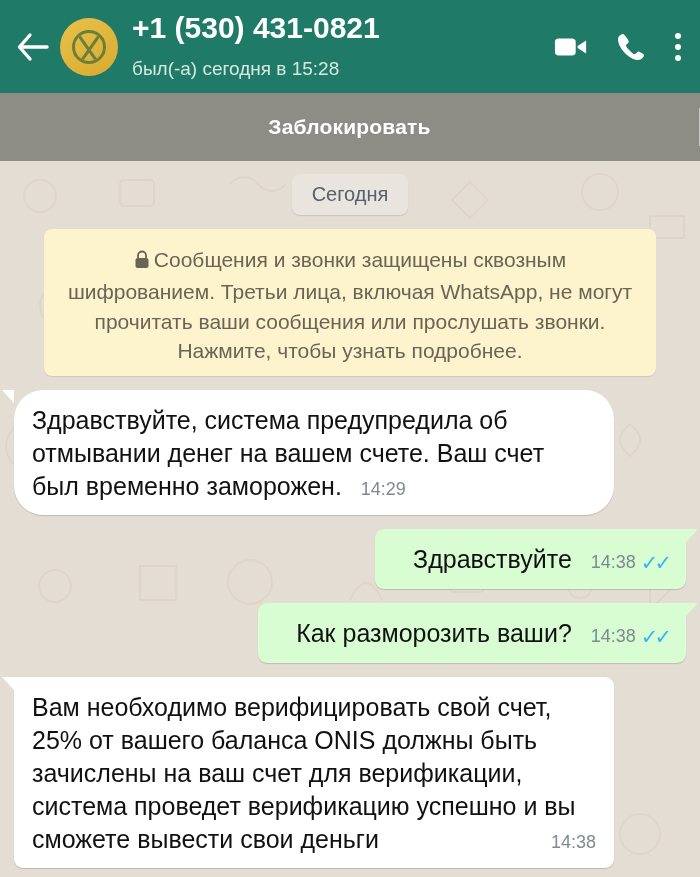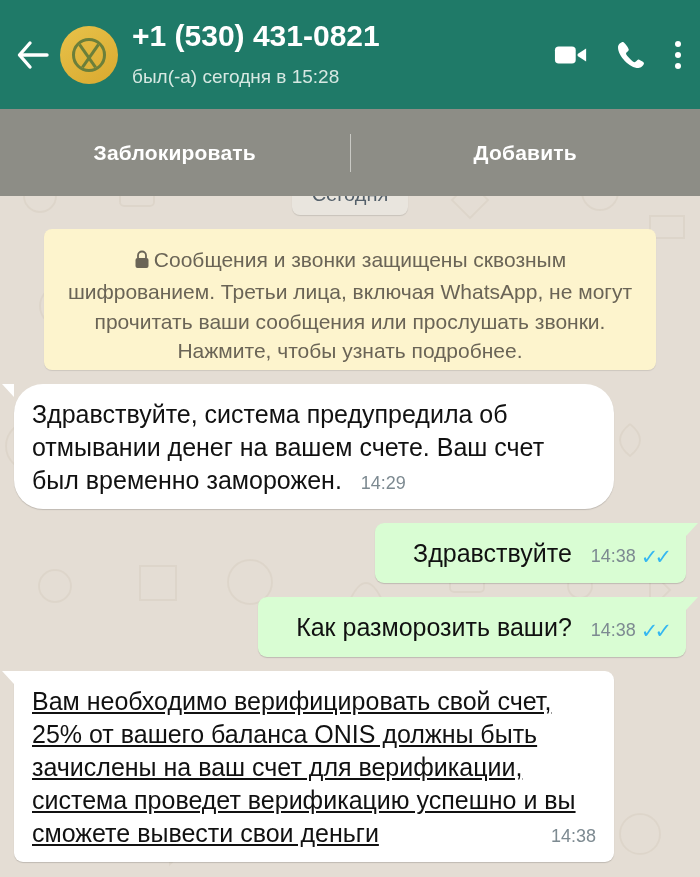--- a/index.html
+++ b/index.html
@@ -9,21 +9,21 @@
     font-family: "Liberation Sans", sans-serif;
     overflow: hidden;
   }
   body {
     background: #ece5dd;
     position: relative;
   }
 
   
   .header {
-    height: 109px;
+    height: 93px;
     background: #1f7a68;
     display: flex;
     align-items: center;
     padding: 0 18px 0 10px;
     position: relative;
     z-index: 5;
   }
   .back-arrow {
     width: 46px;
     height: 46px;
@@ -117,21 +117,21 @@
   .menu-dots i {
     width: 6px;
     height: 6px;
     border-radius: 50%;
     background: #fff;
     display: block;
   }
 
   
   .actionbar {
-    height: 87px;
+    height: 68px;
     background: #8d8d86;
     display: flex;
     align-items: center;
     position: relative;
     z-index: 4;
   }
   .actionbar .act {
     flex: 1 1 50%;
     text-align: center;
     color: #ffffff;
@@ -177,21 +177,21 @@
     padding: 9px 20px;
     border-radius: 8px;
     box-shadow: 0 1px 1px rgba(0,0,0,.12);
   }
 
   .encryption {
     background: #fdf4cd;
     color: #6a6456;
     font-size: 21px;
     line-height: 1.42;
-    padding: 16px 22px 4px 22px;
+    padding: 16px 22px 10px 22px;
     border-radius: 8px;
     box-shadow: 0 1px 1px rgba(0,0,0,.1);
     text-align: center;
     max-width: 612px;
   }
   .lock-ic {
     display: inline-block;
     vertical-align: -2px;
     margin-right: 4px;
   }
@@ -284,21 +284,20 @@
       <i></i>
         <i></i>
         <i></i>
     </div>
   </div>
 </div>
 
 <div class="actionbar">
   <div class="act">Заблокировать</div>
   <div class="sep"></div>
-  <div class="act">Добавить</div>
 </div>
 
 <div class="chat">
 
   <svg class="doodles" viewBox="0 0 700 721" preserveAspectRatio="none" aria-hidden="true">
     <g fill="none" stroke="#d8cfc2" stroke-width="2">
       <circle cx="40" cy="40" r="16"></circle>
       <rect x="120" y="24" width="34" height="26" rx="4"></rect>
       <path d="M230 28 q14 -14 28 0 t28 0"></path>
       <circle cx="380" cy="42" r="12"></circle>
@@ -378,21 +377,21 @@
     <div class="bubble out oneline">
       <span class="msgtext">Как разморозить ваши?</span>
       <span class="meta">
         <span>14:38</span>
         <span class="ticks">✓✓</span>
       </span>
     </div>
   </div>
 
   <div class="row left">
-    <div class="bubble in clearfix" style="max-width:600px;text-decoration:underline;">
+    <div class="bubble in clearfix" style="max-width:600px;">
       <span class="msgtext">Вам необходимо верифицировать свой счет, 25% от вашего баланса ONIS должны быть зачислены на ваш счет для верификации, система проведет верификацию успешно и вы сможете вывести свои деньги</span>
       <span class="meta blockend">
         <span>14:38</span>
       </span>
     </div>
   </div>
 
 </div>
 
 </body></html>

